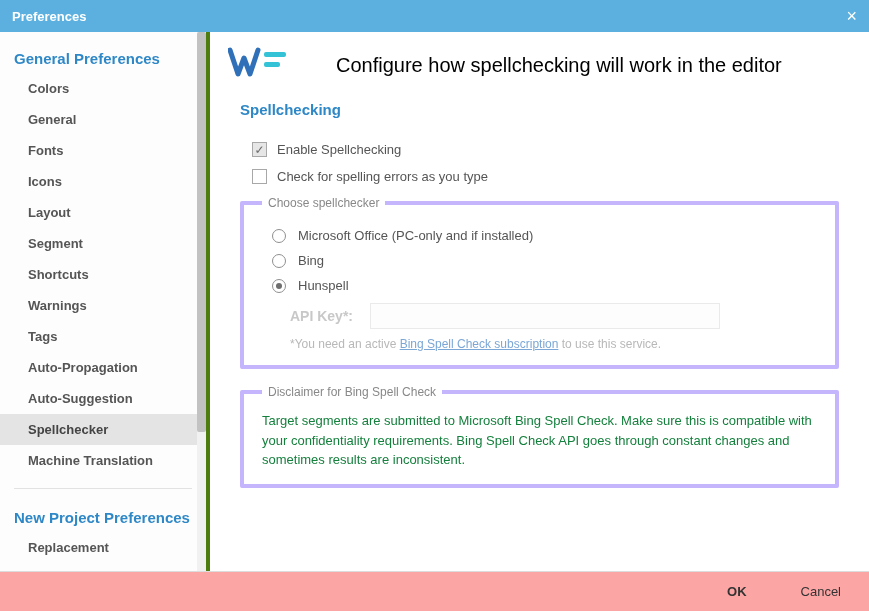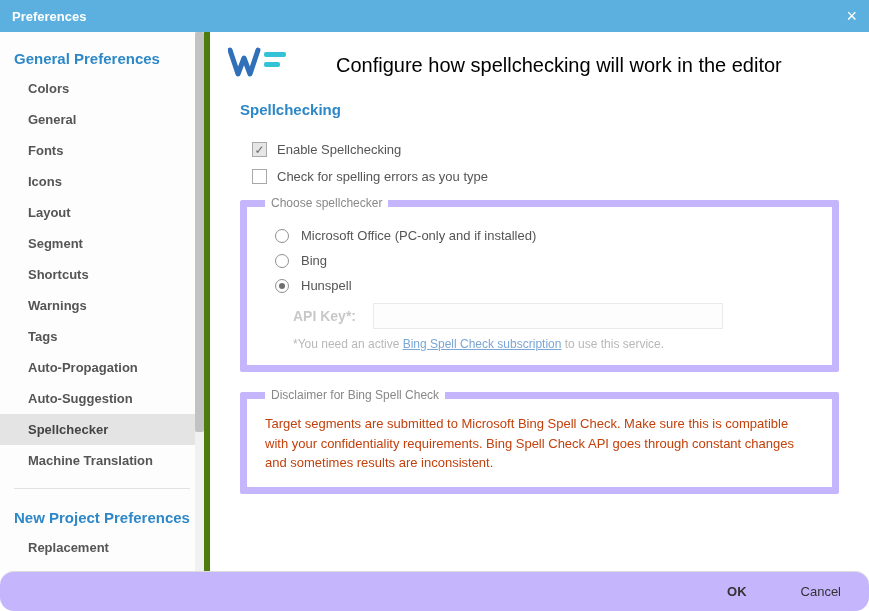--- a/index.html
+++ b/index.html
@@ -1,52 +1,52 @@
 <!DOCTYPE html>
 <html><head>
 <meta charset="utf-8">
 <style>
   * { box-sizing: border-box; margin: 0; padding: 0; }
   html, body { width: 869px; height: 611px; font-family: Arial, Helvetica, sans-serif; font-size: 13px; color: #333; overflow: hidden; background: #fff; }
   .titlebar { height: 32px; background: #5bb0e0; color: #fff; display: flex; align-items: center; padding: 0 12px; }
   .titlebar .title { font-weight: bold; font-size: 13px; }
   .titlebar .close { margin-left: auto; font-size: 18px; cursor: pointer; }
   .body { display: flex; height: 539px; }
-  .sidebar { width: 210px; border-right: 6px solid #4d7c0f; background: #fdfdfd; position: relative; overflow: hidden; }
+  .sidebar { width: 210px; border-right: 4px solid #4d7c0f; background: #fdfdfd; position: relative; overflow: hidden; }
   .sidebar-inner { padding: 10px 0 10px 0; }
   .section-title { color: #2e88c7; font-weight: bold; font-size: 15px; padding: 8px 14px 6px 14px; }
   .nav-item { padding: 8px 14px 8px 28px; color: #555; font-weight: bold; font-size: 13px; cursor: pointer; }
   .nav-item.selected { background: #e4e4e4; color: #444; }
   .divider { border: none; border-top: 1px solid #e2e2e2; margin: 12px 14px; }
   .scrollbar { position: absolute; right: 0; top: 0; width: 9px; height: 100%; background: #f1f1f1; }
   .scroll-thumb { background: #c2c2c2; width: 9px; height: 400px; position: absolute; top: 0; border-radius: 2px; }
   .content { flex: 1; padding: 0; background: #fff; position: relative; }
   .header-row { display: flex; align-items: center; padding: 12px 18px 8px 18px; }
   .logo { margin-right: 14px; }
   .header-text { color: #000000; font-size: 20px; margin-left: 32px; }
   .content-body { padding: 6px 30px 20px 30px; }
   .panel-title { color: #2e88c7; font-weight: bold; font-size: 15px; margin-bottom: 24px; }
   .chk-row { display: flex; align-items: flex-end; margin: 0 0 12px 12px; }
   .chk { width: 15px; height: 15px; border: 1px solid #a8a8a8; margin-right: 10px; display: inline-flex; align-items: center; justify-content: center; background: #fff; cursor: pointer; }
   .chk.checked { background: #e6e6e6; }
   .chk.checked::after { content: "✓"; font-size: 12px; color: #6b6b6b; line-height: 1; }
   .chk-label { color: #555; font-size: 13px; }
-  fieldset { border: 7px solid #c4b5fd; border-radius: 2px; margin: 10px 0 16px 0; padding: 12px 18px 14px 18px; }
+  fieldset { border: 4px solid #c4b5fd; border-radius: 2px; margin: 10px 0 16px 0; padding: 12px 18px 14px 18px; }
   legend { color: #888; font-size: 12px; padding: 0 6px; }
   .radio-row { display: flex; align-items: center; margin: 6px 0 10px 10px; }
   .radio { width: 14px; height: 14px; border: 1px solid #8f8f8f; border-radius: 50%; margin-right: 12px; display: inline-flex; align-items: center; justify-content: center; background: #fff; cursor: pointer; }
   .radio.selected::after { content: ""; width: 6px; height: 6px; background: #6e6e6e; border-radius: 50%; }
   .radio-label { color: #555; font-size: 13px; }
   .api-row { display: flex; align-items: center; margin: 4px 0 4px 28px; }
   .api-label { color: #c8c8c8; font-size: 14px; width: 80px; font-weight: bold; }
   .api-input { flex: 1; max-width: 350px; height: 26px; border: 1px solid #eaeaea; background: #fdfdfd; padding: 0 6px; font-size: 13px; }
   .api-note { color: #b8b8b8; font-size: 12px; margin: 8px 0 0 28px; }
   .api-note a { color: #7ba7d6; text-decoration: underline; }
-  .disclaimer-text { color: #c2410c; font-size: 13px; line-height: 1.5; }
-  .footer { height: 40px; border-top: 1px solid #dcdcdc; background: #c4b5fd; display: flex; align-items: center; justify-content: flex-end; padding: 0 18px; gap: 34px; border-radius: 14px; }
+  .disclaimer-text { color: #15803d; font-size: 13px; line-height: 1.5; }
+  .footer { height: 40px; border-top: 1px solid #dcdcdc; background: #fca5a5; display: flex; align-items: center; justify-content: flex-end; padding: 0 18px; gap: 34px; }
   .footer-btn { background: none; border: none; font-size: 13px; color: #333; cursor: pointer; padding: 6px 10px; }
   .footer-btn.primary { font-weight: bold; }
 </style>
 </head>
 <body>
 
 <div class="titlebar">
   <span class="title">Preferences</span>
   <span class="close">×</span>
 </div>

